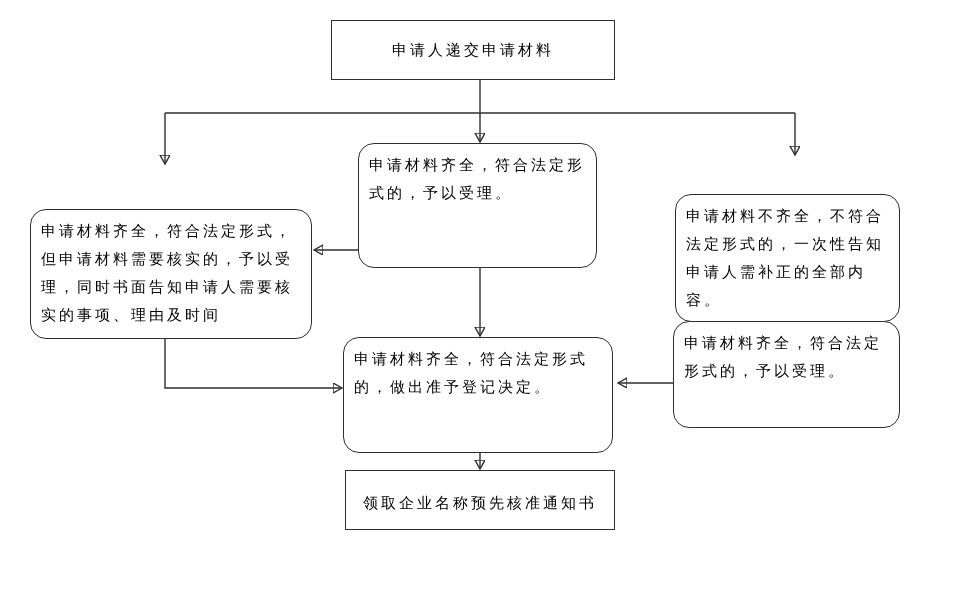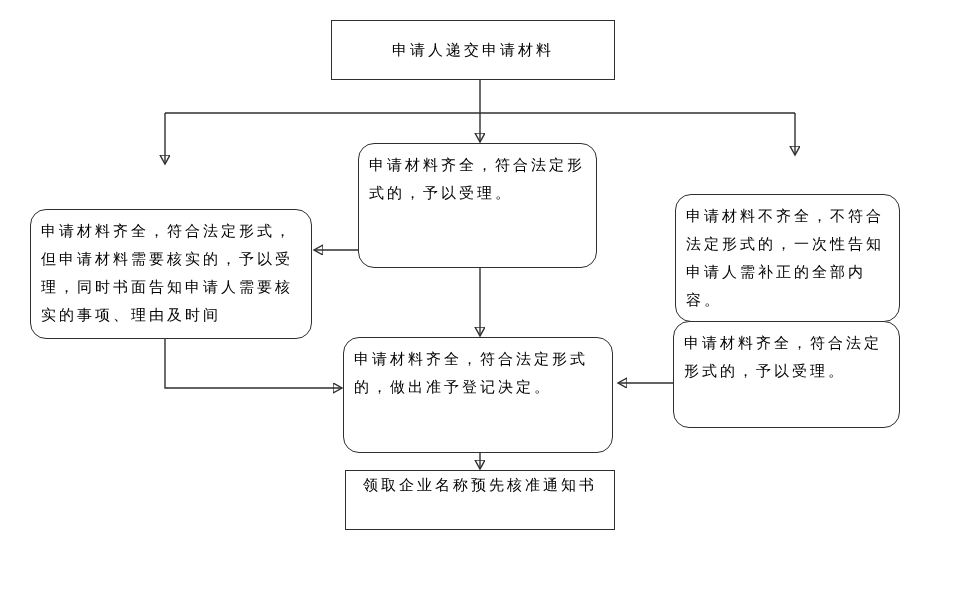--- a/index.html
+++ b/index.html
@@ -45,21 +45,21 @@
   .node-pill {
     border-radius: 0;
     display: flex;
     align-items: center;
     justify-content: center;
     text-align: center;
     padding: 0 6px;
   }
   .node-pill-top {
     align-items: flex-start;
-    padding-top: 0;
+    padding-top: 18px;
   }
 </style>
 </head>
 <body>
 
 <div class="canvas">
 
   <svg class="connectors" width="974" height="589" viewBox="0 0 974 589" xmlns="http://www.w3.org/2000/svg">
     <defs>
       <marker id="arr" markerUnits="userSpaceOnUse" markerWidth="11" markerHeight="11" refX="8" refY="5" orient="auto">

